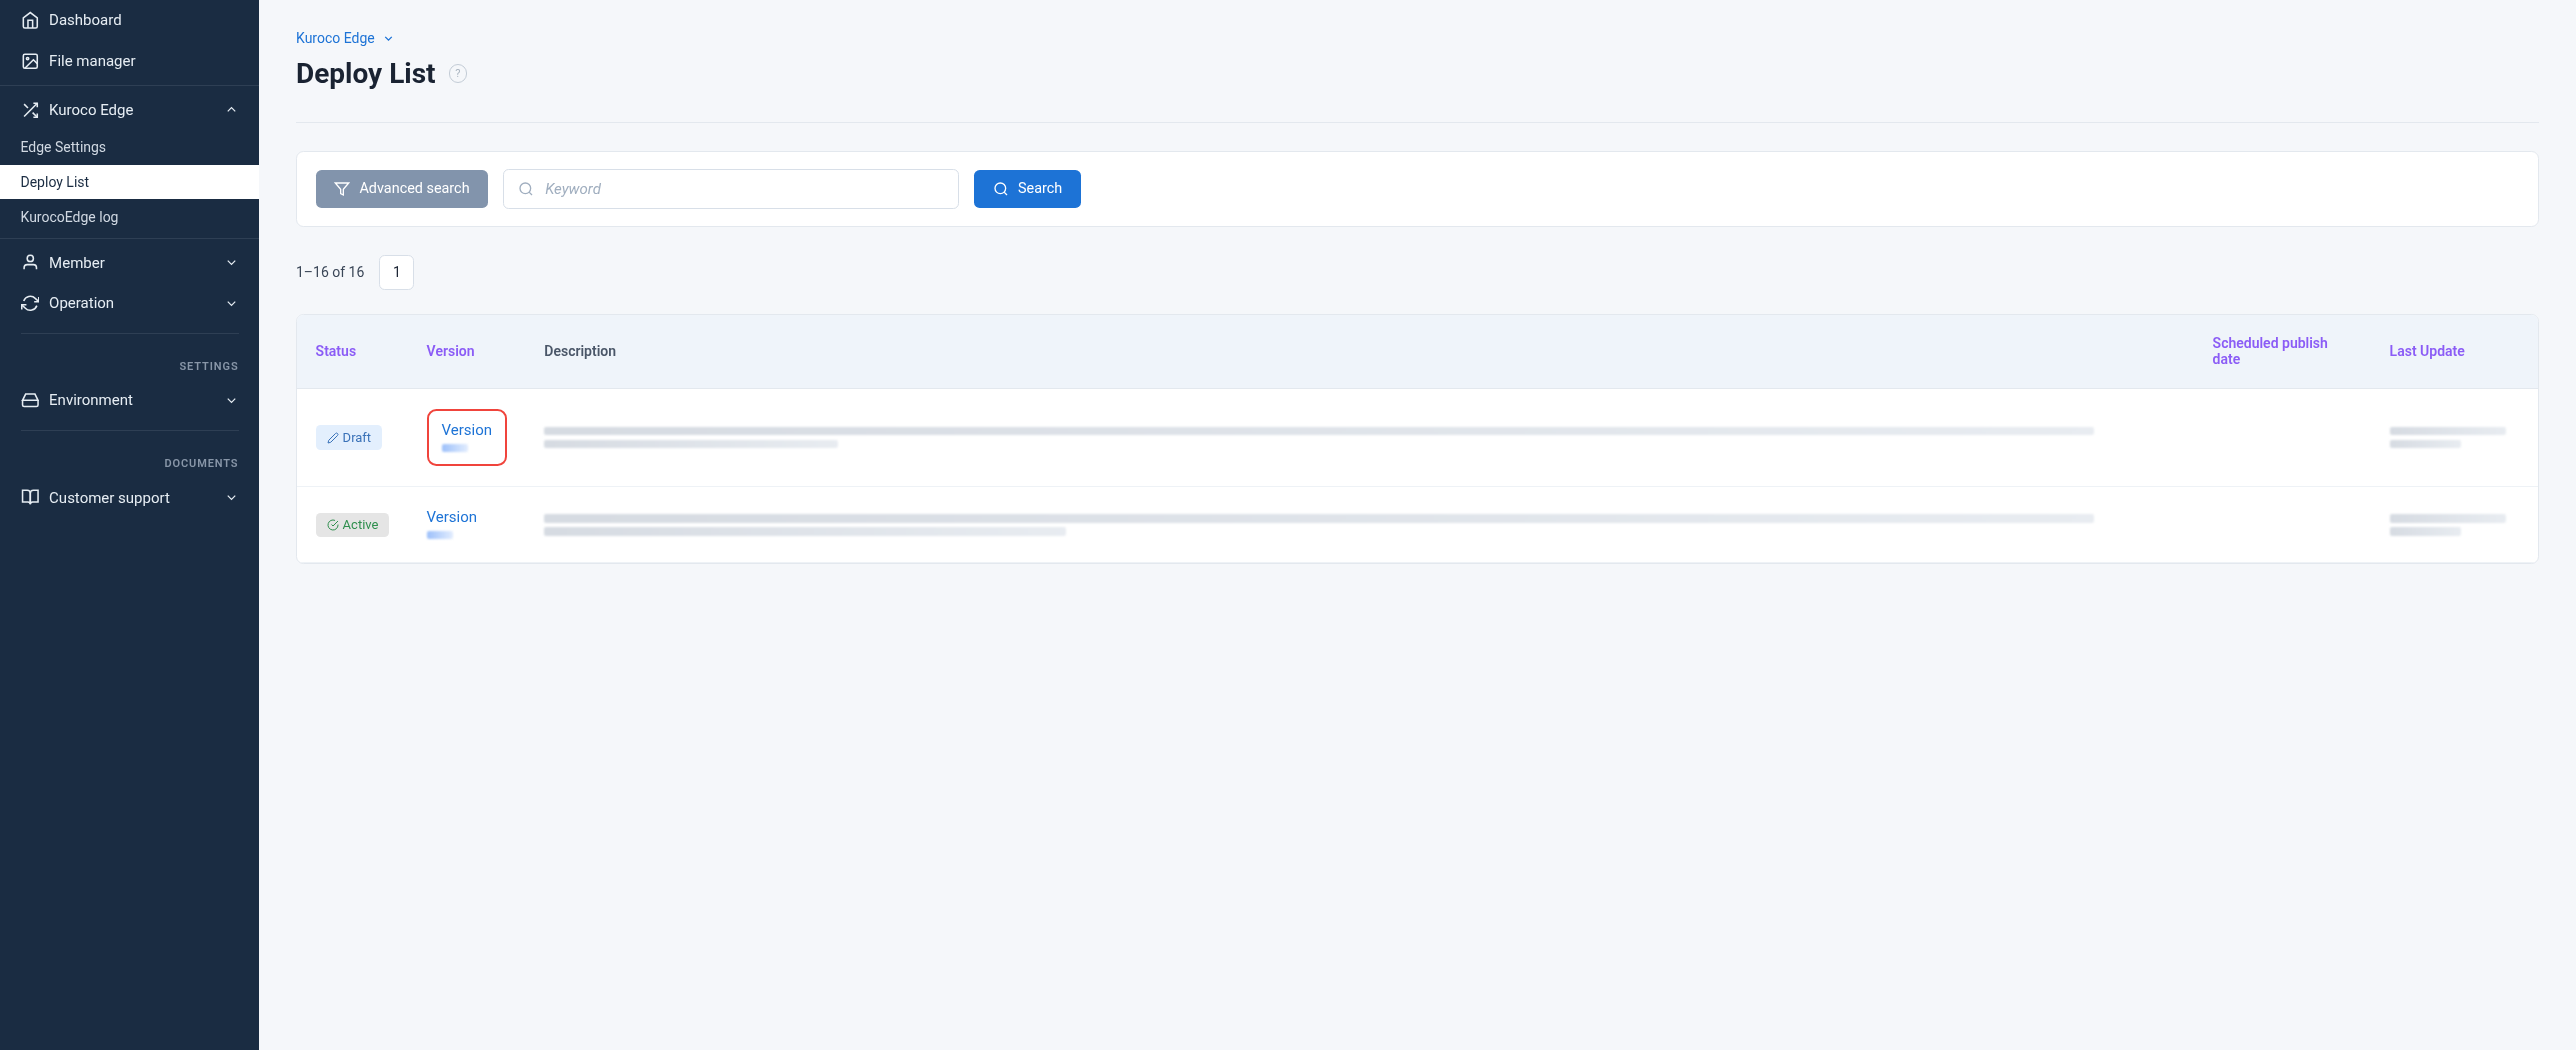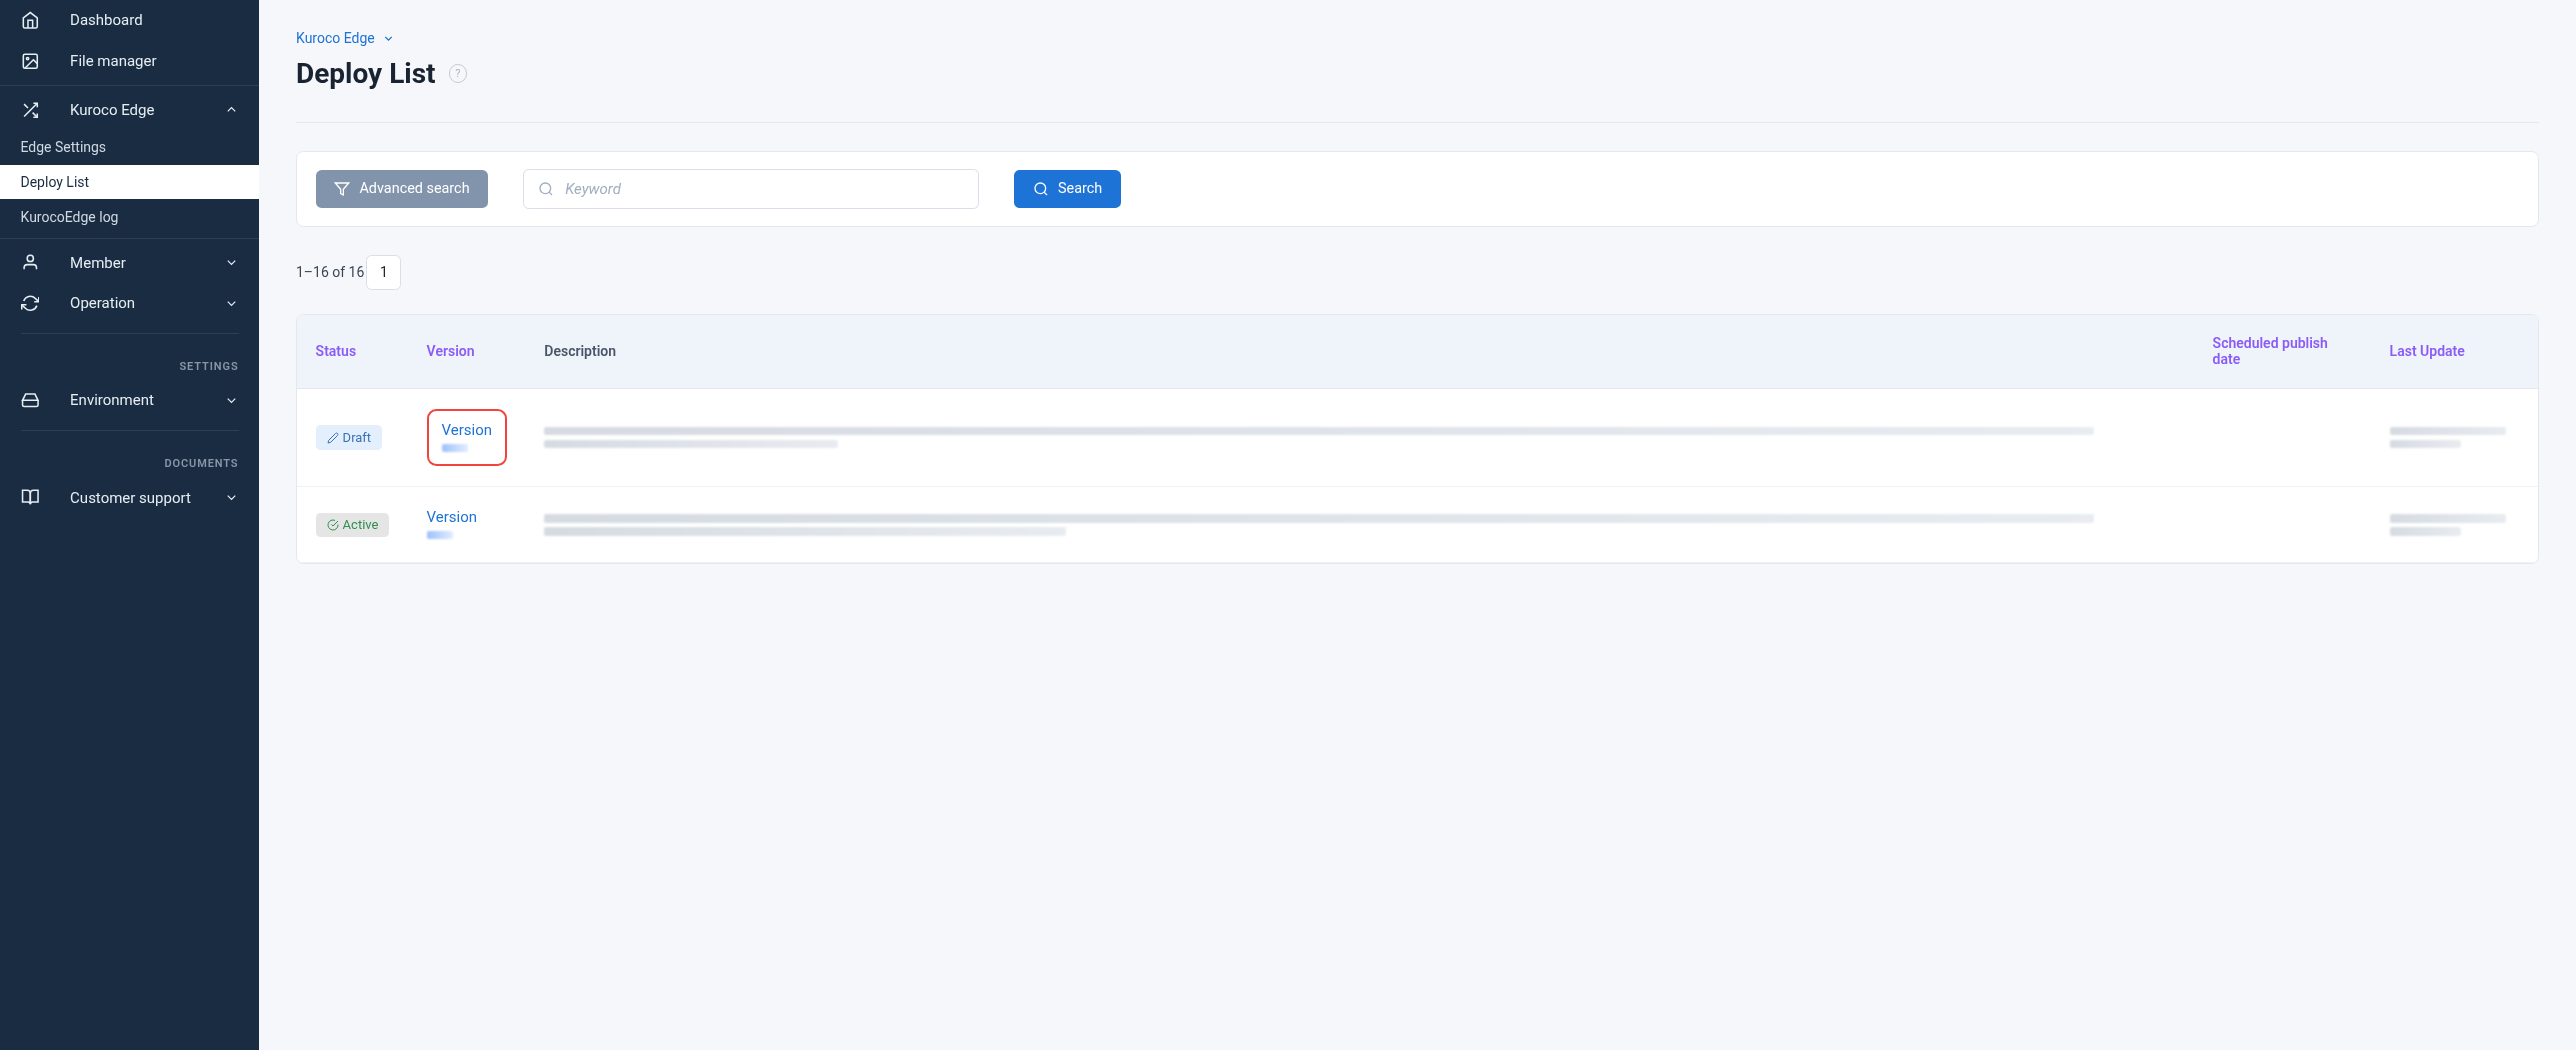--- a/index.html
+++ b/index.html
@@ -23,21 +23,21 @@
       overflow-y: auto;
       display: flex;
       flex-direction: column;
     }
     .nav-item {
       display: flex;
       align-items: center;
       padding: 11px 20.5px;
       cursor: pointer;
       font-size: 15px;
-      gap: 31px;
+      gap: 10px;
       color: #e6edf3;
     }
     .nav-item svg { flex-shrink: 0; }
     .nav-item .chev { margin-left: auto; }
     .nav-section-divider {
       border-top: 0.9px solid #2e3f54;
       margin: 3.7px 0;
     }
     .nav-section-divider-short {
       border-top: 0.9px solid #2e3f54;
@@ -96,21 +96,21 @@
       font-size: 11px;
     }
     .divider-line { border-top: 0.9px solid #e3e8ee; margin-bottom: 28px; }
     
     .search-panel {
       background: #fff;
       border: 0.9px solid #e3e8ee;
       border-radius: 7.4px;
       padding: 16.7px 18.6px;
       display: flex;
-      gap: 35px;
+      gap: 15px;
       align-items: center;
       margin-bottom: 28px;
     }
     .btn {
       padding: 10.2px 18.6px;
       border-radius: 5.6px;
       font-size: 14.4px;
       display: flex;
       align-items: center;
       gap: 9.3px;
@@ -144,21 +144,21 @@
       border-radius: 5.6px;
       font-size: 15px;
       font-family: inherit;
       font-style: italic;
     }
     .keyword-input::placeholder { color: #a0aebf; }
     
     .pagination-row {
       display: flex;
       align-items: center;
-      gap: 2px;
+      gap: 15px;
       margin-bottom: 24px;
       text-align: right;
     }
     .count-text {
       font-size: 14px;
       color: #3a4657;
     }
     .page-box {
       width: 35px; height: 35px;
       border: 0.9px solid #d8dfe8;

